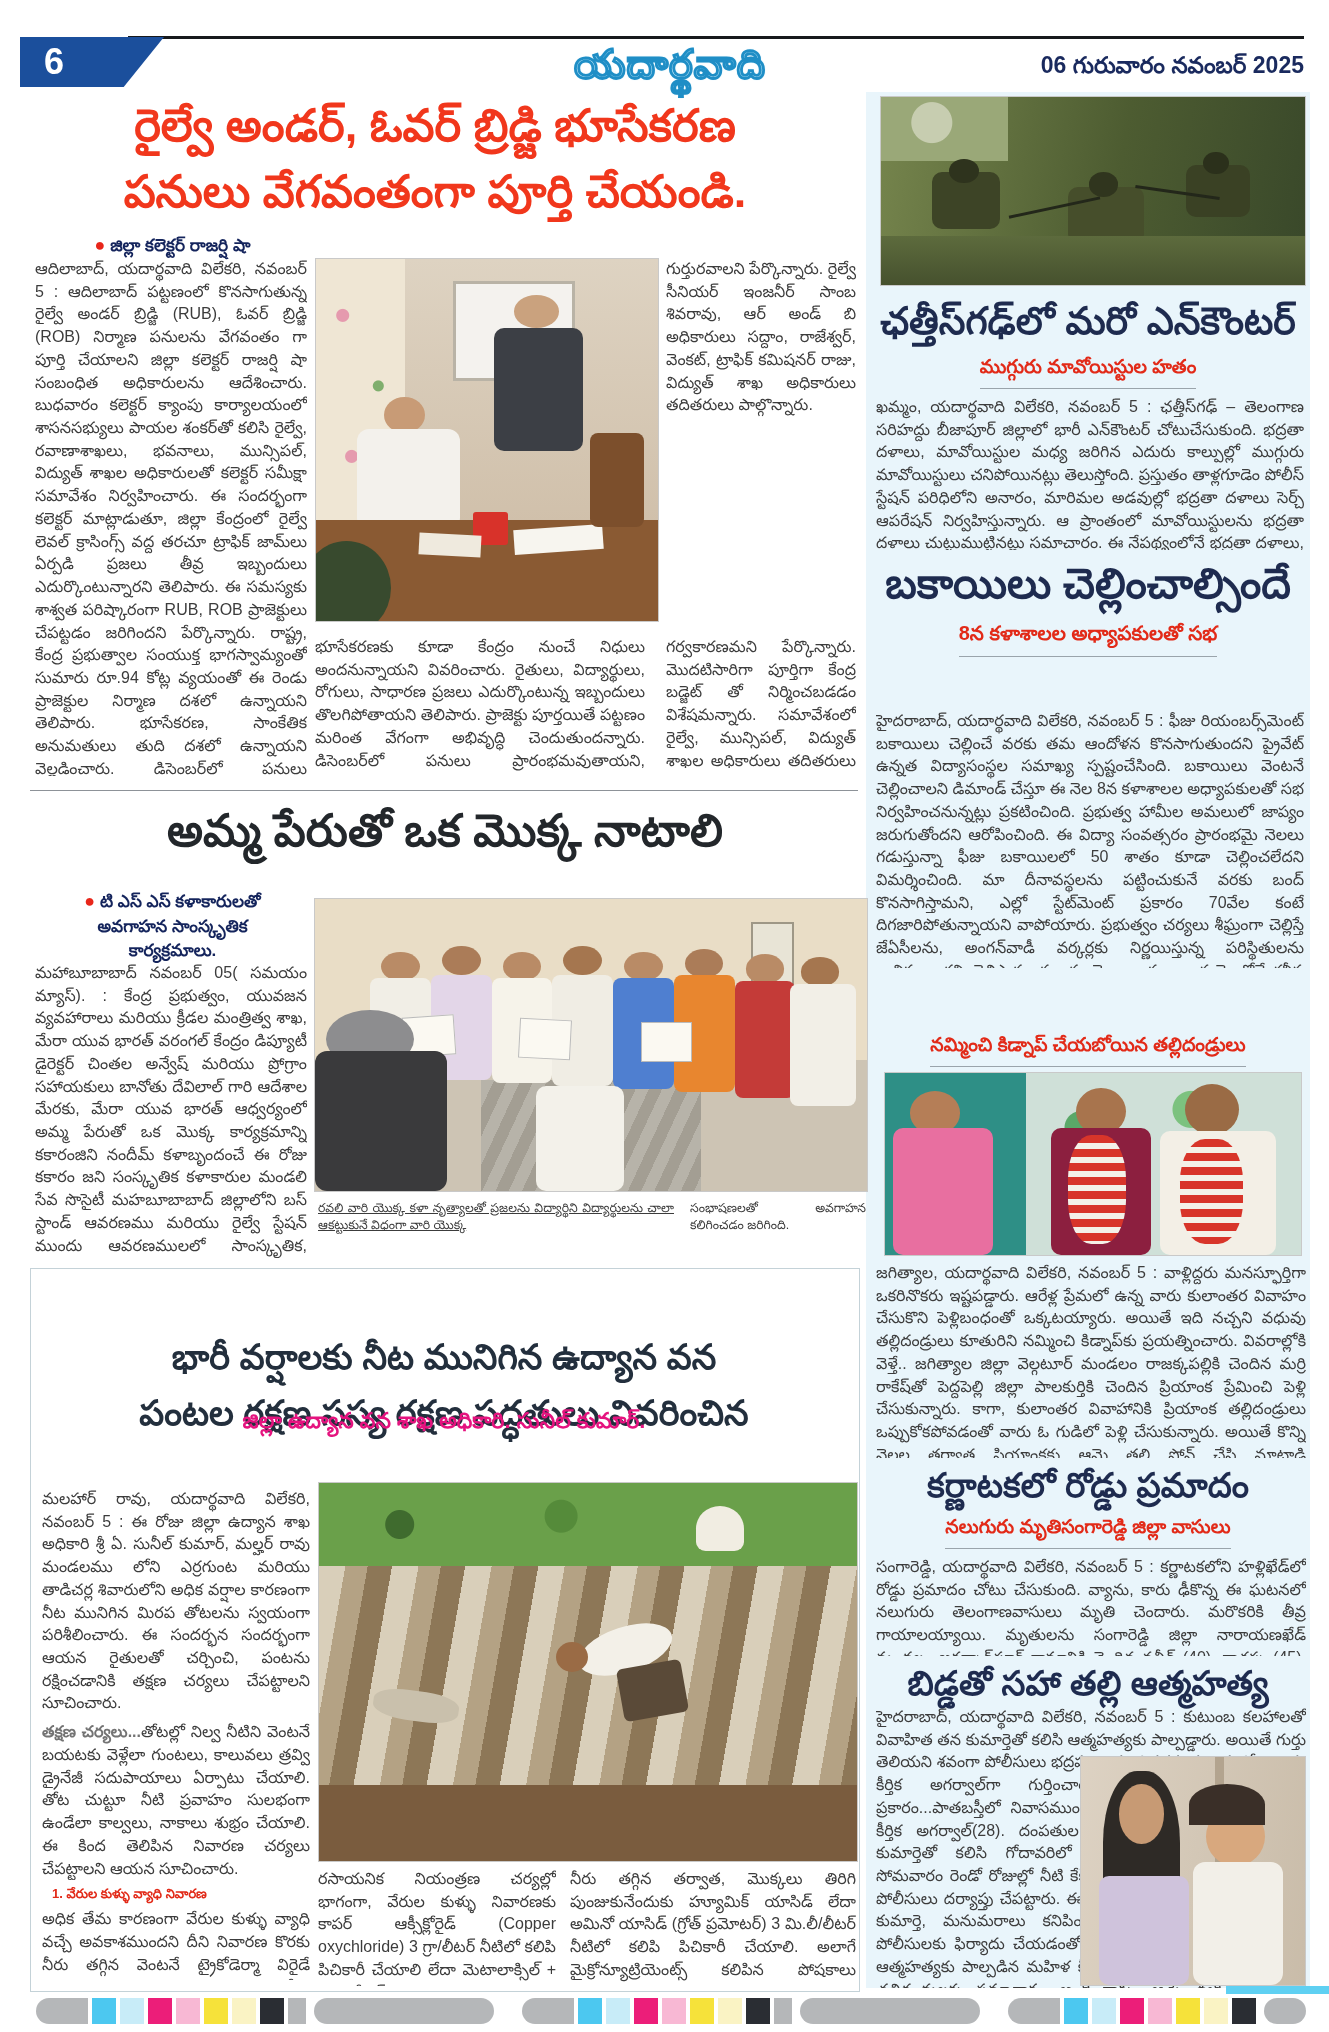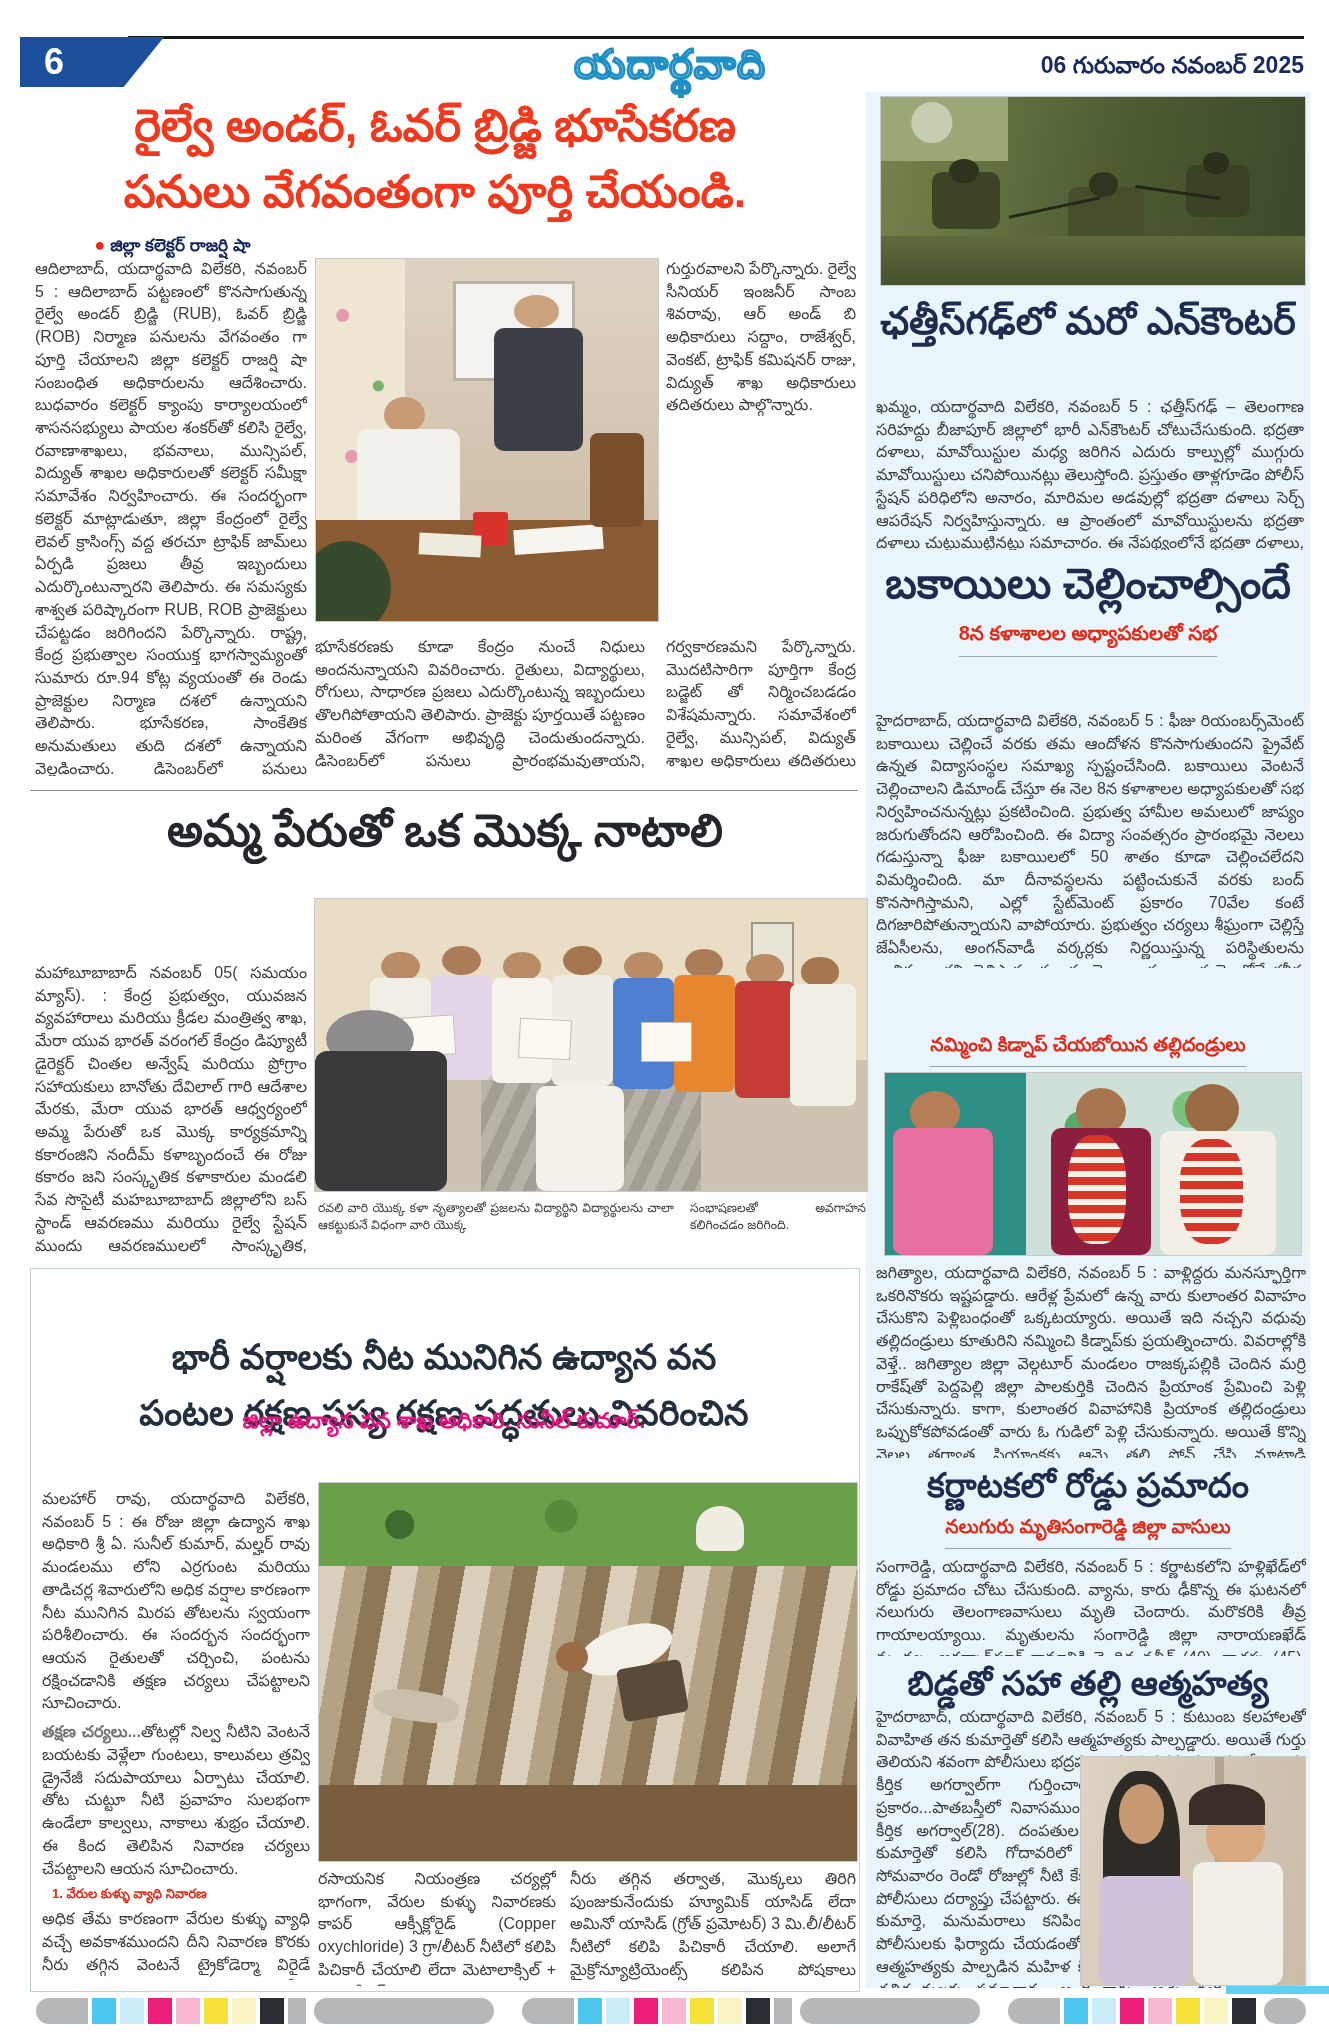--- a/index.html
+++ b/index.html
@@ -74,20 +74,26 @@
     <div style="left:-4%;top:78%;width:26%;height:26%;border-radius:50%;background:#384a2e;"></div>
     <div style="left:80%;top:48%;width:16%;height:26%;border-radius:8px;background:#7c4f2c;"></div>
   </div>
 
   <div class="abs body-text" style="left:315px;top:636px;width:330px;height:140px;">భూసేకరణకు కూడా కేంద్రం నుంచే నిధులు అందనున్నాయని వివరించారు. రైతులు, విద్యార్థులు, రోగులు, సాధారణ ప్రజలు ఎదుర్కొంటున్న ఇబ్బందులు తొలగిపోతాయని తెలిపారు. ప్రాజెక్టు పూర్తయితే పట్టణం మరింత వేగంగా అభివృద్ధి చెందుతుందన్నారు. డిసెంబర్‌లో పనులు ప్రారంభమవుతాయని, అవసరమైన</div>
   <div class="abs body-text" style="left:666px;top:258px;width:190px;height:362px;">గుర్తురవాలని పేర్కొన్నారు. రైల్వే సీనియర్ ఇంజనీర్ సాంబ శివరావు, ఆర్ అండ్ బి అధికారులు సద్దాం, రాజేశ్వర్, వెంకట్, ట్రాఫిక్ కమిషనర్ రాజు, విద్యుత్ శాఖ అధికారులు తదితరులు పాల్గొన్నారు.</div>
   <div class="abs body-text" style="left:666px;top:636px;width:190px;height:140px;">గర్వకారణమని పేర్కొన్నారు. మొదటిసారిగా పూర్తిగా కేంద్ర బడ్జెట్ తో నిర్మించబడడం విశేషమన్నారు. సమావేశంలో రైల్వే, మున్సిపల్, విద్యుత్ శాఖల అధికారులు తదితరులు పాల్గొన్నారు.</div>
 
   <div class="abs hrule" style="left:30px;top:790px;width:828px;"></div>
   <div class="abs hl-black" style="left:35px;top:806px;width:820px;">అమ్మ పేరుతో ఒక మొక్క నాటాలి</div>
+  <div class="abs kicker" style="left:35px;top:888px;width:275px;">
+    <span class="dot">●</span>
+    <span>టి ఎస్ ఎస్ కళాకారులతో</span><br>
+    <span>అవగాహన సాంస్కృతిక</span><br>
+    <span>కార్యక్రమాలు.</span>
+  </div>
   <div class="abs body-text" style="left:35px;top:962px;width:272px;height:296px;">మహాబూబాబాద్ నవంబర్ 05( సమయం మ్యాస్). : కేంద్ర ప్రభుత్వం, యువజన వ్యవహారాలు మరియు క్రీడల మంత్రిత్వ శాఖ, మేరా యువ భారత్ వరంగల్ కేంద్రం డిప్యూటీ డైరెక్టర్ చింతల అన్వేష్ మరియు ప్రోగ్రాం సహాయకులు బానోతు దేవిలాల్ గారి ఆదేశాల మేరకు, మేరా యువ భారత్ ఆధ్వర్యంలో అమ్మ పేరుతో ఒక మొక్క కార్యక్రమాన్ని కకారంజిని నందీమ్ కళాబృందంచే ఈ రోజు కకారం జని సంస్కృతిక కళాకారుల మండలి సేవ సొసైటీ మహబూబాబాద్ జిల్లాలోని బస్ స్టాండ్ ఆవరణము మరియు రైల్వే స్టేషన్ ముందు ఆవరణములలో సాంస్కృతిక, నృత్య, నాటిక, పోస్టర్స్ అంటించడం కరపత్రాలు పంచటం వంటి కార్యక్రమాలు మరియు వారి ఆటపాటలతో ప్రజలను అమ్మ పేరుతో ఒక మొక్క ప్రతి ఒక్కరు వారి ఇంటి ఆవరణంలో నాటాలని కోరడం జరిగింది. కరాంజని నందీమ్ టీం లీడర్, కరుణాకర్, లక్ష్మీ,</div>
 
   <div class="abs photo" style="left:314px;top:898px;width:552px;height:292px;">
     <div style="left:0;top:0;width:100%;height:100%;background:linear-gradient(#e9ddc6 0 55%, #cdc4b4 55% 100%);"></div>
     <div style="left:30%;top:62%;width:40%;height:38%;background:repeating-linear-gradient(115deg,#b7b3a9 0 12px,#a39e93 12px 24px);"></div>
     <div style="left:79%;top:8%;width:7%;height:22%;background:#e8e4d6;border:2px solid #9e9786;"></div>
     <div style="left:12%;top:18%;width:7%;height:10%;border-radius:50%;background:#b98b66;"></div>
     <div style="left:10%;top:27%;width:11%;height:34%;border-radius:8px;background:#f1eee6;"></div>
     <div style="left:23%;top:16%;width:7%;height:10%;border-radius:50%;background:#ab7c58;"></div>
     <div style="left:21%;top:26%;width:11%;height:36%;border-radius:8px;background:#e3d6e8;"></div>
@@ -103,21 +109,21 @@
     <div style="left:76%;top:28%;width:11%;height:40%;border-radius:8px;background:#c43b38;"></div>
     <div style="left:88%;top:20%;width:7%;height:10%;border-radius:50%;background:#a5764f;"></div>
     <div style="left:86%;top:29%;width:12%;height:42%;border-radius:8px;background:#f2efe7;"></div>
     <div style="left:16%;top:40%;width:9%;height:13%;background:#fbf9f2;border:1px solid #bbb;transform:rotate(-4deg);"></div>
     <div style="left:37%;top:41%;width:9%;height:13%;background:#fbf9f2;border:1px solid #bbb;transform:rotate(3deg);"></div>
     <div style="left:59%;top:42%;width:9%;height:13%;background:#fbf9f2;border:1px solid #bbb;"></div>
     <div style="left:2%;top:38%;width:16%;height:20%;border-radius:50%;background:#8d8d8f;"></div>
     <div style="left:0%;top:52%;width:24%;height:48%;border-radius:12px;background:#3a3a3c;"></div>
     <div style="left:40%;top:64%;width:16%;height:36%;border-radius:10px;background:#f3f1ea;"></div>
   </div>
-  <div class="abs caption" style="left:318px;top:1200px;width:356px;height:56px;">రవలి వారి యొక్క కళా నృత్యాలతో ప్రజలను విద్యార్థిని విద్యార్థులను చాలా ఆకట్టుకునే విధంగా వారి యొక్క</div>
+  <div class="abs caption" style="left:318px;top:1200px;width:356px;height:56px;text-decoration:underline;">రవలి వారి యొక్క కళా నృత్యాలతో ప్రజలను విద్యార్థిని విద్యార్థులను చాలా ఆకట్టుకునే విధంగా వారి యొక్క</div>
   <div class="abs caption" style="left:690px;top:1200px;width:176px;height:56px;">సంభాషణలతో అవగాహన  కలిగించడం జరిగింది.</div>
 
   <div class="abs article-box" style="left:30px;top:1268px;width:828px;height:722px;"></div>
   <div class="abs hl-dark" style="left:40px;top:1288px;width:808px;">భారీ వర్షాలకు నీట మునిగిన  ఉద్యాన వన</div>
   <div class="abs hl-dark" style="left:40px;top:1344px;width:808px;">పంటల రక్షణ సస్య రక్షణ పద్ధతులు  వివరించిన</div>
   <div class="abs sub-magenta" style="left:40px;top:1408px;width:808px;">జిల్లా ఉద్యాన వన శాఖ అధికారి. సునీల్ కుమార్.</div>
 
   <div class="abs" style="left:42px;top:1488px;width:268px;height:492px;overflow:hidden;">
     <p class="body-text" style="margin:0 0 6px 0;">మలహార్ రావు, యదార్థవాది విలేకరి, నవంబర్ 5 :  ఈ రోజు జిల్లా ఉద్యాన శాఖ అధికారి శ్రీ ఏ. సునీల్ కుమార్, మల్హర్ రావు మండలము లోని ఎర్రగుంట మరియు తాడిచర్ల శివారులోని అధిక వర్షాల కారణంగా నీట మునిగిన మిరప తోటలను స్వయంగా పరిశీలించారు. ఈ సందర్భన సందర్భంగా ఆయన రైతులతో చర్చించి, పంటను రక్షించడానికి తక్షణ చర్యలు చేపట్టాలని సూచించారు.</p>
     <p class="body-text" style="margin:0 0 6px 0;"><span class="lead-red">తక్షణ చర్యలు...</span><span>తోటల్లో నిల్వ నీటిని వెంటనే బయటకు వెళ్లేలా గుంటలు, కాలువలు త్రవ్వి డ్రైనేజీ సదుపాయాలు ఏర్పాటు చేయాలి. తోట చుట్టూ నీటి ప్రవాహం సులభంగా ఉండేలా కాల్వలు, నాకాలు శుభ్రం చేయాలి. ఈ కింద తెలిపిన నివారణ చర్యలు చేపట్టాలని ఆయన సూచించారు.</span></p>
@@ -152,20 +158,23 @@
     <div style="left:44%;top:48%;width:18%;height:30%;border-radius:10px;background:#464e2b;"></div>
     <div style="left:49%;top:40%;width:7%;height:13%;border-radius:50%;background:#30351e;"></div>
     <div style="left:72%;top:36%;width:15%;height:28%;border-radius:10px;background:#3a4124;"></div>
     <div style="left:76%;top:29%;width:6%;height:12%;border-radius:50%;background:#2b301b;"></div>
     <div style="left:30%;top:58%;width:22%;height:3px;background:#23271a;transform:rotate(-12deg);"></div>
     <div style="left:60%;top:50%;width:20%;height:3px;background:#23271a;transform:rotate(8deg);"></div>
     <div style="left:0;top:74%;width:100%;height:26%;background:linear-gradient(#5d6b3d,#46512e);"></div>
   </div>
 
   <div class="abs hl-navy" style="left:872px;top:300px;width:432px;font-size:38px;">ఛత్తీస్‌గఢ్‌లో మరో ఎన్‌కౌంటర్</div>
+  <div class="abs sub-red" style="left:872px;top:356px;width:432px;font-size:19px;">
+    <span class="sub-underline">ముగ్గురు మావోయిస్టుల హతం</span>
+  </div>
   <div class="abs body-text" style="left:876px;top:396px;width:428px;height:154px;">ఖమ్మం, యదార్థవాది విలేకరి, నవంబర్ 5 : ఛత్తీస్‌గఢ్ – తెలంగాణ సరిహద్దు బీజాపూర్ జిల్లాలో భారీ ఎన్‌కౌంటర్ చోటుచేసుకుంది. భద్రతా దళాలు, మావోయిస్టుల మధ్య జరిగిన ఎదురు కాల్పుల్లో ముగ్గురు మావోయిస్టులు చనిపోయినట్లు తెలుస్తోంది. ప్రస్తుతం తాళ్లగూడెం పోలీస్ స్టేషన్ పరిధిలోని అనారం, మారిమల అడవుల్లో భద్రతా దళాలు సెర్చ్ ఆపరేషన్ నిర్వహిస్తున్నారు. ఆ ప్రాంతంలో మావోయిస్టులను భద్రతా దళాలు చుట్టుముట్టినట్లు సమాచారం. ఈ నేపథ్యంలోనే భద్రతా దళాలు, మావోయిస్టుల మధ్య ఎదురు కాల్పులు చోటుచేసుకున్నాయి. ఈ ఎదురు కాల్పుల్లో ముగ్గురు మావోయిస్టులు హతమైనట్లు సమాచారం. ఇంకా అదే ప్రాంతాల్లో సెర్చ్ ఆపరేషన్ కొనసాగుతోంది. అయితే, మావోయిస్టుల మృతదేహాలపై పోలీసులు ఎలాంటి అధికారిక ప్రకటన చేయలేదు.</div>
 
   <div class="abs hl-navy" style="left:872px;top:560px;width:432px;font-size:42px;">బకాయిలు చెల్లించాల్సిందే</div>
   <div class="abs sub-red" style="left:872px;top:622px;width:432px;font-size:20px;">
     <span class="sub-underline">8న కళాశాలల అధ్యాపకులతో సభ</span>
   </div>
   <div class="abs body-text" style="left:876px;top:710px;width:428px;height:258px;">హైదరాబాద్, యదార్థవాది విలేకరి, నవంబర్ 5 : ఫీజు రియంబర్స్‌మెంట్ బకాయిలు చెల్లించే వరకు తమ ఆందోళన కొనసాగుతుందని ప్రైవేట్ ఉన్నత విద్యాసంస్థల సమాఖ్య స్పష్టంచేసింది. బకాయిలు వెంటనే చెల్లించాలని డిమాండ్ చేస్తూ ఈ నెల 8న కళాశాలల అధ్యాపకులతో సభ నిర్వహించనున్నట్లు ప్రకటించింది. ప్రభుత్వ హామీల అమలులో జాప్యం జరుగుతోందని ఆరోపించింది. ఈ విద్యా సంవత్సరం ప్రారంభమై నెలలు గడుస్తున్నా ఫీజు బకాయిలలో 50 శాతం కూడా చెల్లించలేదని విమర్శించింది. మా దీనావస్థలను పట్టించుకునే వరకు బంద్ కొనసాగిస్తామని, ఎల్లో స్టేట్‌మెంట్ ప్రకారం 70వేల కంటే దిగజారిపోతున్నాయని వాపోయారు. ప్రభుత్వం చర్యలు శీఘ్రంగా చెల్లిస్తే జేఏసీలను, అంగన్‌వాడీ వర్కర్లకు నిర్ణయిస్తున్న పరిస్థితులను భావిస్తున్నారని తెలిపారు. మూడు నెలల బడులు ఒక నెలలోనే కనీస రికార్డులు అడగాలి. వార్షికంగా శ్రీ రియంబర్స్‌మెంట్ నిరుద్యోగ నియంత్రణ ధోరణి కొనసాగిస్తోంది. తమ దీనావస్థను పరిష్కరించకుంటే 10లక్షల మంది అధ్యాపకులతో కలిసి ఆందోళన చేస్తామని, విద్యార్థుల తరఫున తమ నమస్యలను చర్చిస్తామని అన్నారు.</div>
 
   <div class="abs sub-red" style="left:872px;top:1034px;width:432px;font-size:19px;">
     <span class="sub-underline">నమ్మించి కిడ్నాప్ చేయబోయిన తల్లిదండ్రులు</span>

